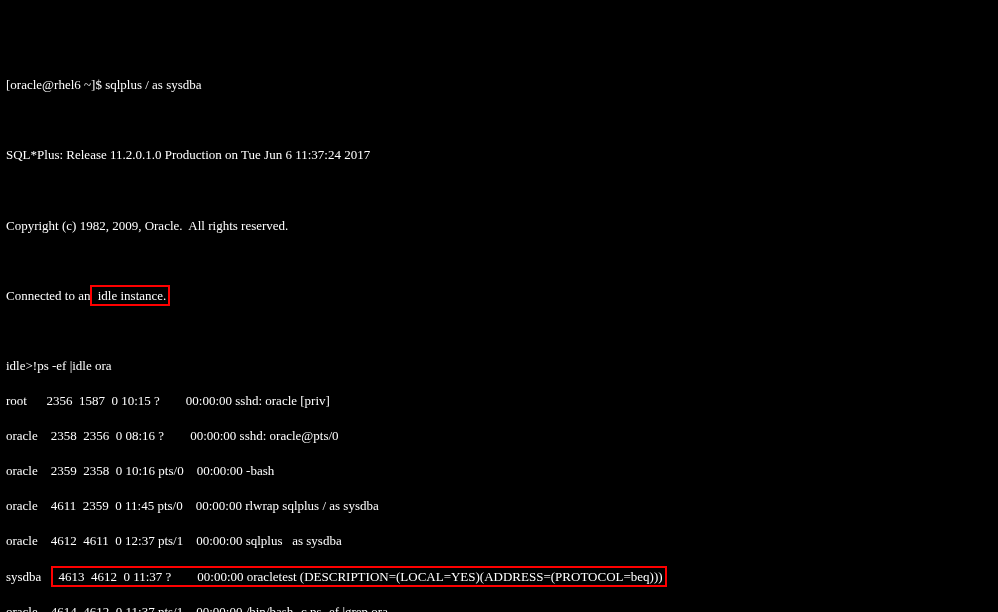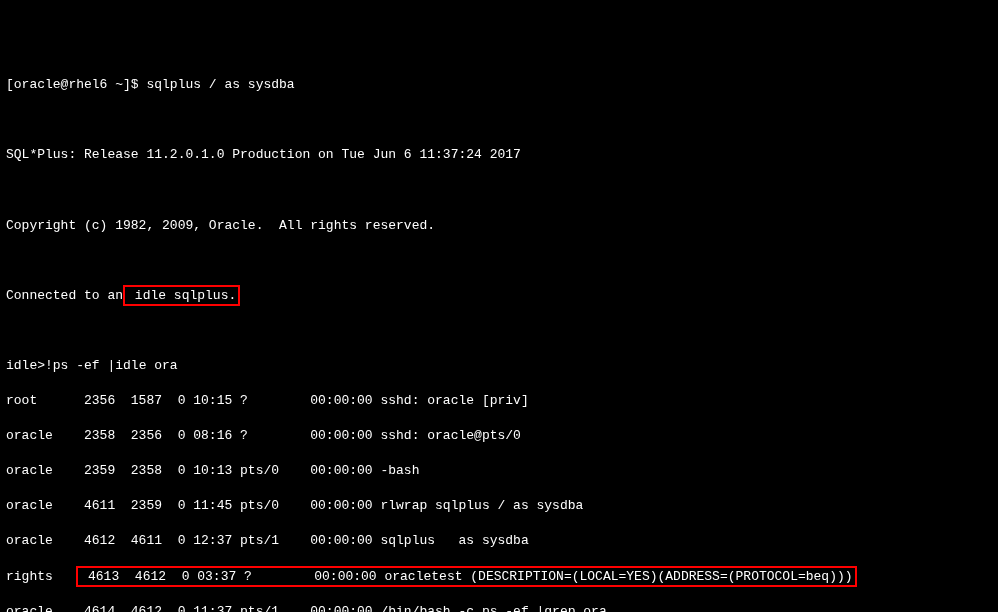--- a/index.html
+++ b/index.html
@@ -1,18 +1,19 @@
 <!DOCTYPE html>
 <html><head>
   <meta charset="utf-8">
   <style>
     * {
       margin: 0;
       padding: 0;
       box-sizing: border-box;
+      font-family: Liberation Serif, serif;
     }
     body {
       background: #000;
       color: #fff;
       font-family: 'Courier New', Consolas, monospace;
       font-size: 13px;
       line-height: 1.35;
       padding: 6px;
       width: 998px;
       height: 612px;
@@ -39,29 +40,29 @@
 <body>
 
 
 
 <span class="line"><span>[oracle@rhel6 ~]$ </span><span>sqlplus / as sysdba</span></span>
 <span class="line"> </span>
 <span class="line">SQL*Plus: Release 11.2.0.1.0 Production on Tue Jun 6 11:37:24 2017</span>
 <span class="line"> </span>
 <span class="line">Copyright (c) 1982, 2009, Oracle.  All rights reserved.</span>
 <span class="line"> </span>
-<span class="line"><span>Connected to an</span><span class="highlight-box"> idle sqlplus.</span></span>
+<span class="line"><span>Connected to an</span><span class="highlight-box"> idle instance.</span></span>
 <span class="line"> </span>
 <span class="line"><span>idle&gt;</span><span>!ps -ef |idle ora</span></span>
 <span class="line">root      2356  1587  0 10:15 ?        00:00:00 sshd: oracle [priv]</span>
 <span class="line">oracle    2358  2356  0 08:16 ?        00:00:00 sshd: oracle@pts/0</span>
-<span class="line">oracle    2359  2358  0 10:13 pts/0    00:00:00 -bash</span>
+<span class="line">oracle    2359  2358  0 10:16 pts/0    00:00:00 -bash</span>
 <span class="line">oracle    4611  2359  0 11:45 pts/0    00:00:00 rlwrap sqlplus / as sysdba</span>
 <span class="line">oracle    4612  4611  0 12:37 pts/1    00:00:00 sqlplus   as sysdba</span>
-<span class="line"><span>rights   </span><span class="highlight-row"> 4613  4612  0 03:37 ?        00:00:00 oracletest (DESCRIPTION=(LOCAL=YES)(ADDRESS=(PROTOCOL=beq)))</span></span>
+<span class="line"><span>sysdba   </span><span class="highlight-row"> 4613  4612  0 11:37 ?        00:00:00 oracletest (DESCRIPTION=(LOCAL=YES)(ADDRESS=(PROTOCOL=beq)))</span></span>
 <span class="line">oracle    4614  4612  0 11:37 pts/1    00:00:00 /bin/bash -c ps -ef |grep ora</span>
 
 
 
 
 
 
 
 
 

